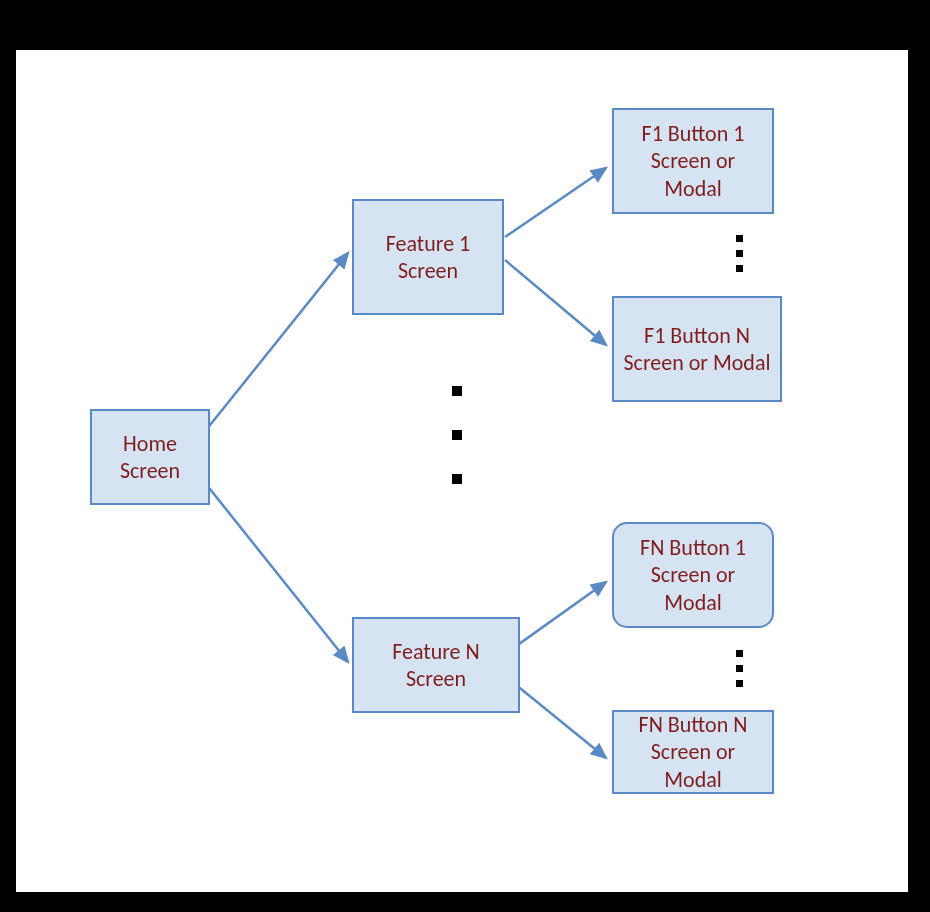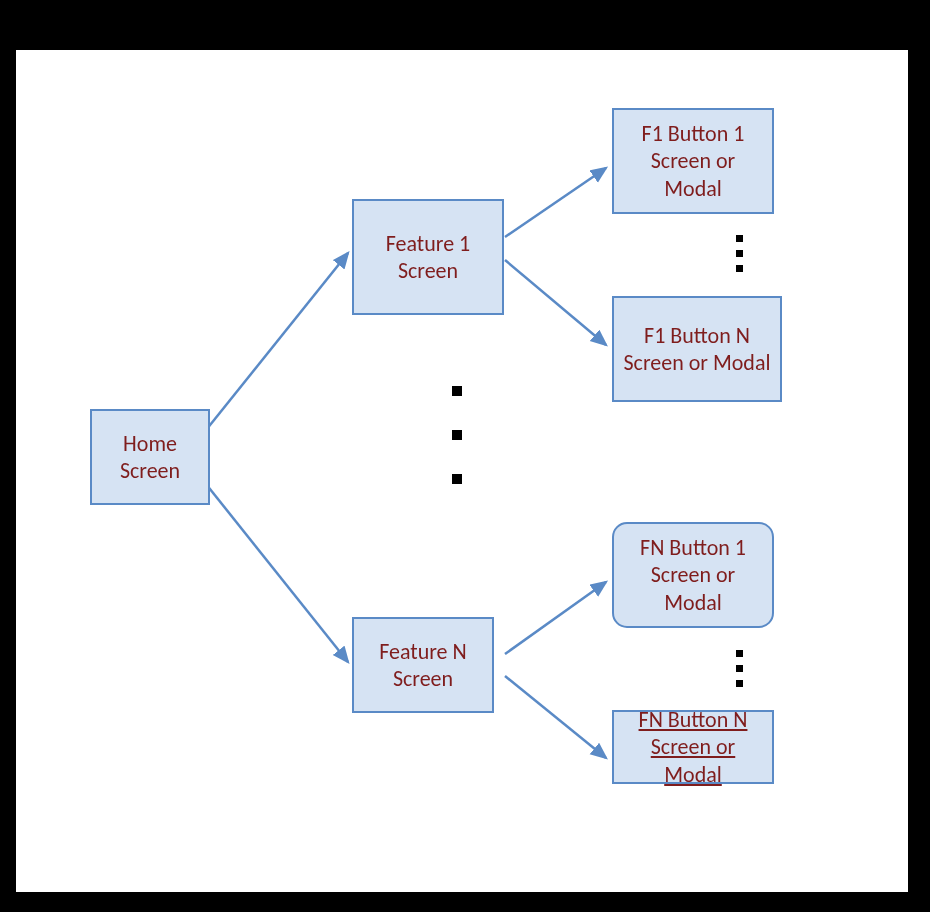--- a/index.html
+++ b/index.html
@@ -86,37 +86,37 @@
   </svg>
 
   <div class="node" style="left:46px; top:359px; width:120px; height:96px;margin-left:28px;">
     <span>Home Screen</span>
   </div>
 
   <div class="node" style="left:336px; top:149px; width:152px; height:116px;">
     <span>Feature 1 Screen</span>
   </div>
 
-  <div class="node" style="left:336px; top:567px; width:142px; height:96px;">
+  <div class="node" style="left:336px; top:567px; width:168px; height:96px;">
     <span>Feature N Screen</span>
   </div>
 
   <div class="node" style="left:596px; top:58px; width:162px; height:106px;">
     <span>F1 Button 1 Screen or Modal</span>
   </div>
 
   <div class="node" style="left:596px; top:246px; width:170px; height:106px;">
     <span>F1 Button N Screen or Modal</span>
   </div>
 
   <div class="node" style="left:596px; top:472px; width:162px; height:106px;border-radius:15px;">
     <span>FN Button 1 Screen or Modal</span>
   </div>
 
-  <div class="node" style="left:596px; top:660px; width:162px; height:74px;text-decoration:underline;">
+  <div class="node" style="left:596px; top:660px; width:162px; height:84px;">
     <span>FN Button N Screen or Modal</span>
   </div>
 
   <div class="dots" style="left:436px; top:336px;">
     <div class="dot"></div>
     <div class="dot"></div>
     <div class="dot"></div>
   </div>
 
   <div class="dots small" style="left:720px; top:185px;">

